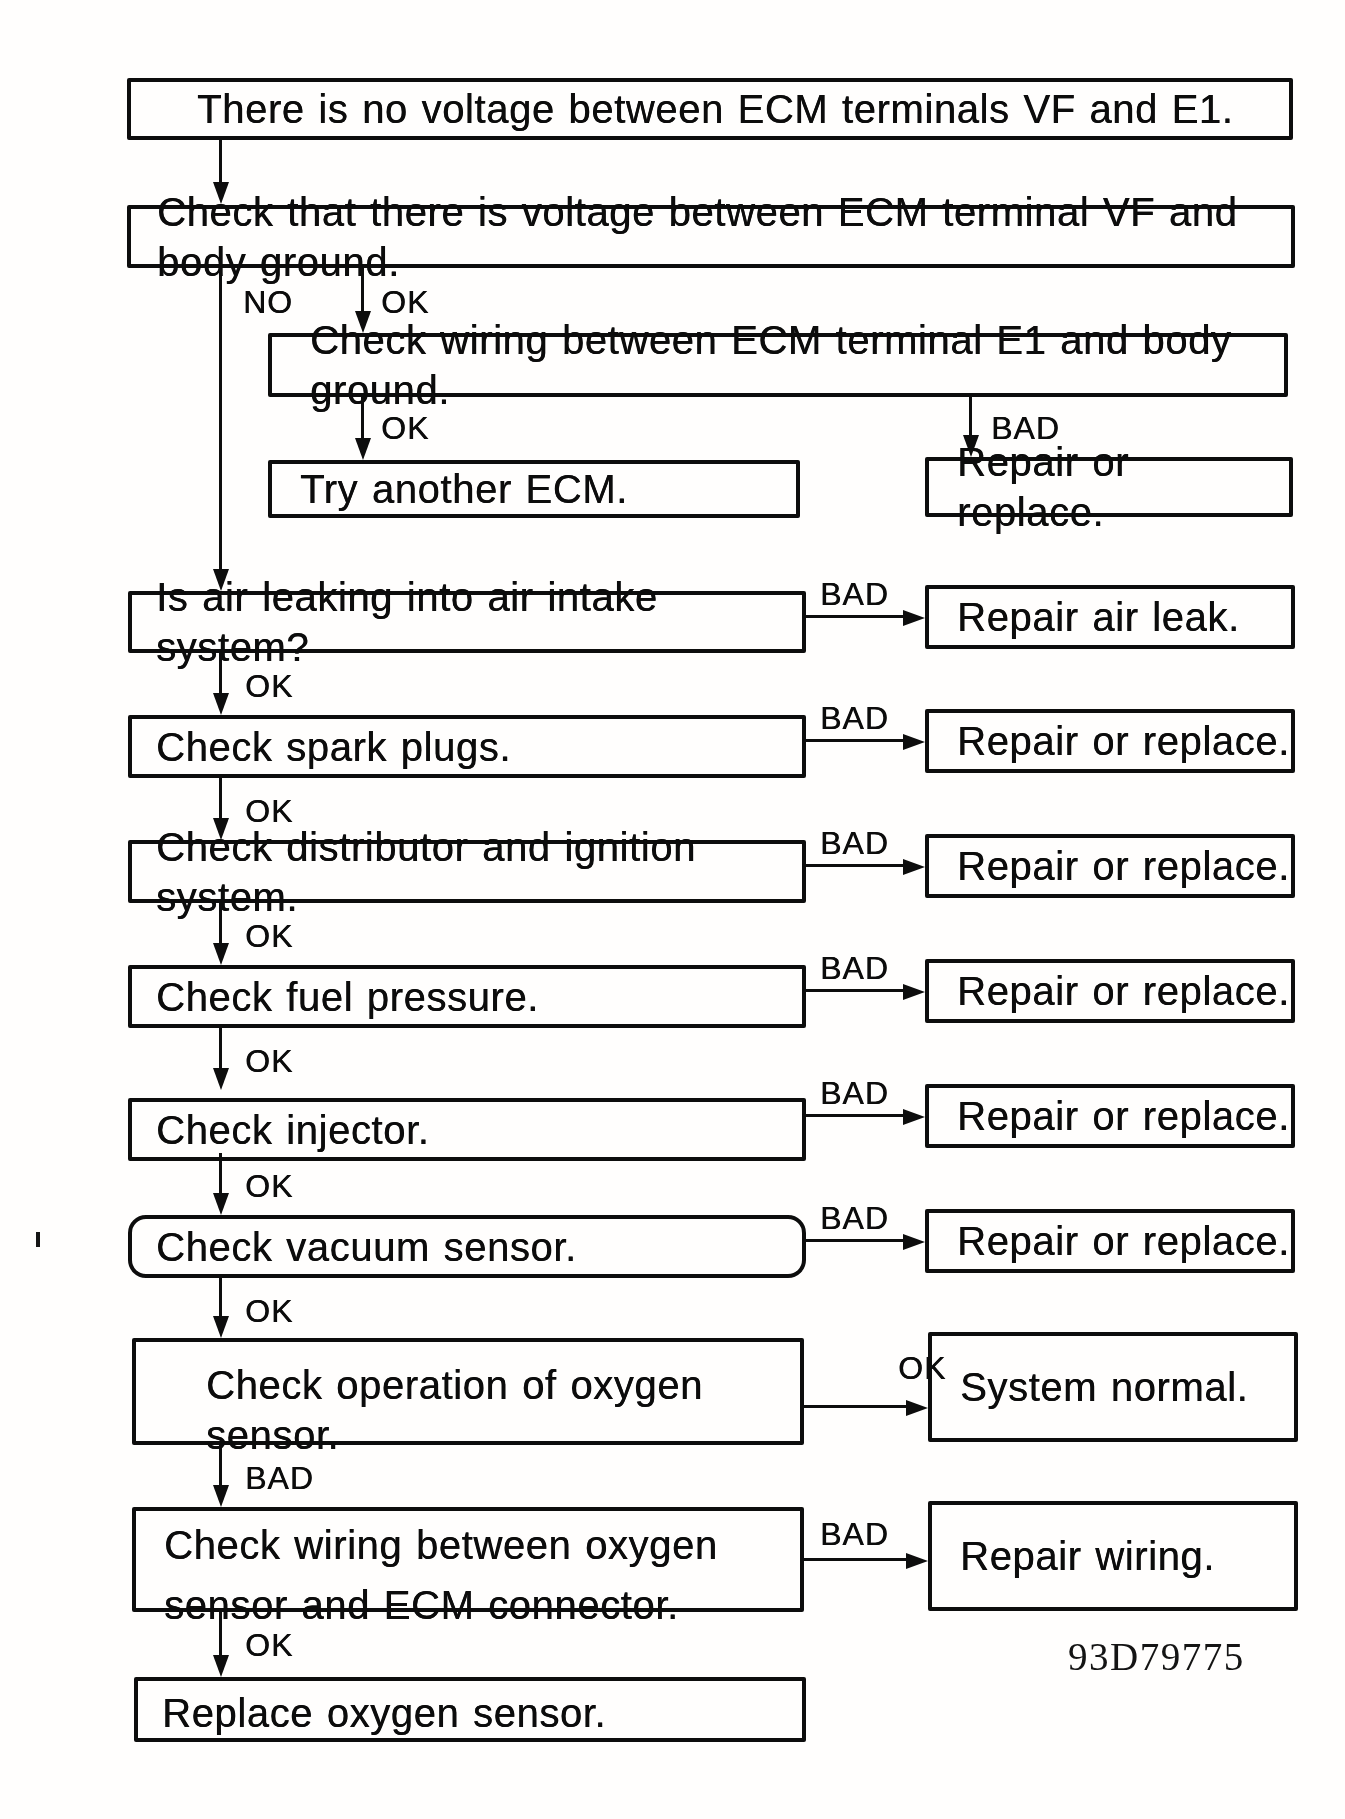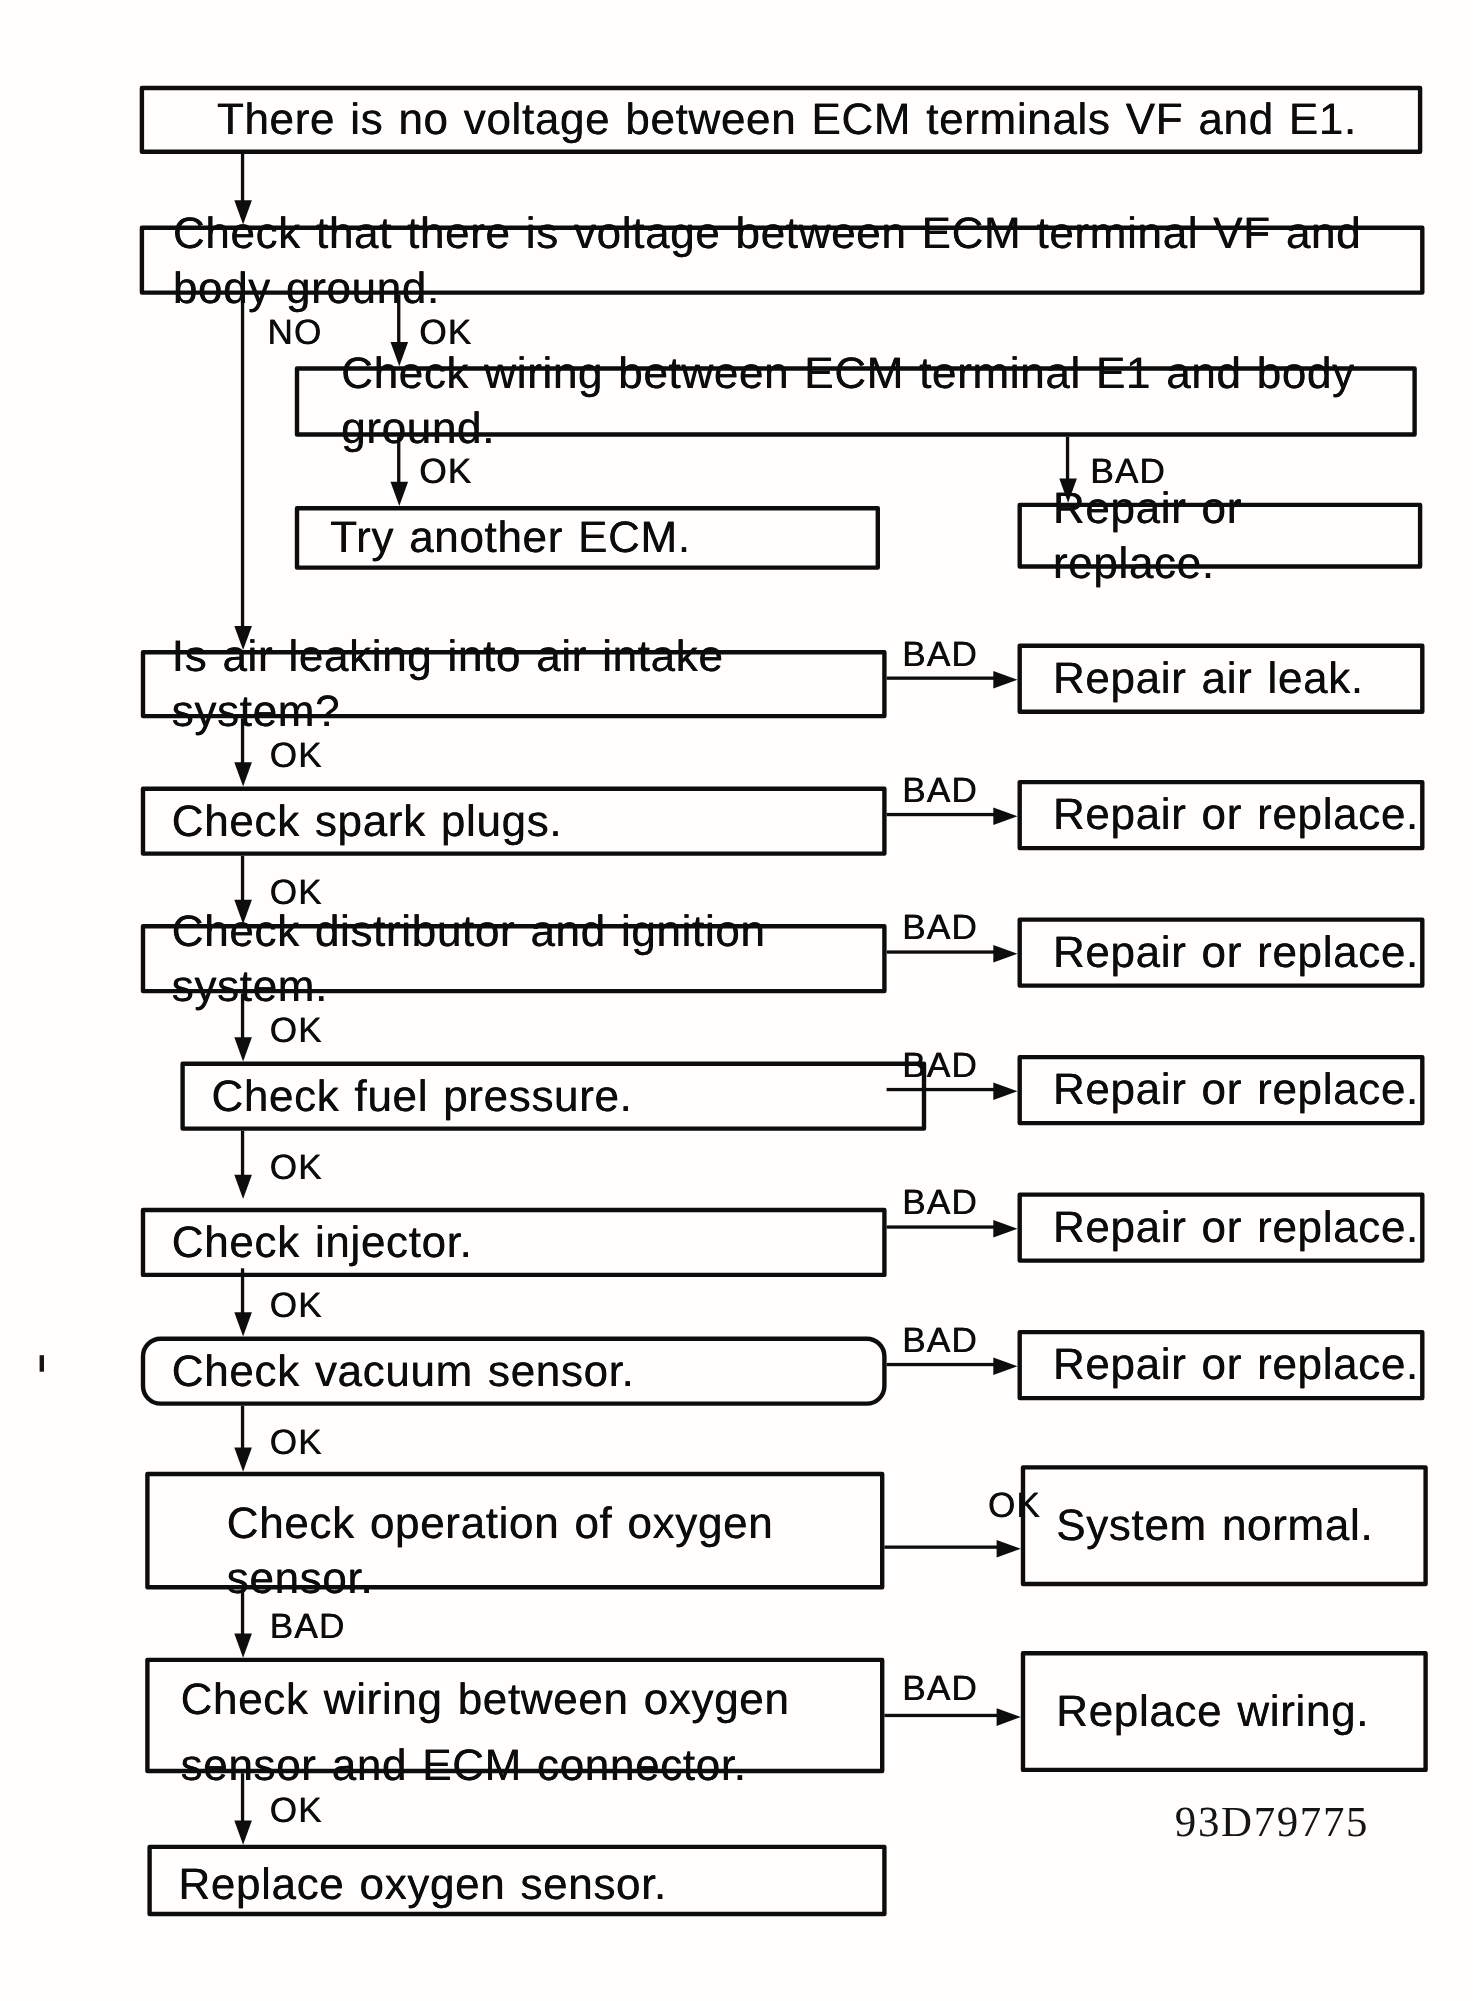--- a/index.html
+++ b/index.html
@@ -67,21 +67,21 @@
 
   <div class="box" style="left:128px;top:591px;width:678px;height:62px;padding-left:24px;">
     <span>Is air leaking into air intake system?</span>
   </div>
   <div class="box" style="left:128px;top:715px;width:678px;height:63px;padding-left:24px;">
     <span>Check spark plugs.</span>
   </div>
   <div class="box" style="left:128px;top:840px;width:678px;height:63px;padding-left:24px;">
     <span>Check distributor and ignition system.</span>
   </div>
-  <div class="box" style="left:128px;top:965px;width:678px;height:63px;padding-left:24px;margin-left:36px;">
+  <div class="box" style="left:128px;top:965px;width:678px;height:63px;padding-left:24px;">
     <span>Check fuel pressure.</span>
   </div>
   <div class="box" style="left:128px;top:1098px;width:678px;height:63px;padding-left:24px;">
     <span>Check injector.</span>
   </div>
   <div class="box" style="left:128px;top:1215px;width:678px;height:63px;padding-left:24px;border-radius:18px;">
     <span>Check vacuum sensor.</span>
   </div>
   <div class="box top-align" style="left:132px;top:1338px;width:672px;height:107px;padding-left:70px;padding-top:18px;">
     <span>Check operation of oxygen sensor.</span>
@@ -108,21 +108,21 @@
   <div class="box" style="left:925px;top:1084px;width:370px;height:64px;padding-left:28px;">
     <span>Repair or replace.</span>
   </div>
   <div class="box" style="left:925px;top:1209px;width:370px;height:64px;padding-left:28px;">
     <span>Repair or replace.</span>
   </div>
   <div class="box" style="left:928px;top:1332px;width:370px;height:110px;padding-left:28px;">
     <span>System normal.</span>
   </div>
   <div class="box" style="left:928px;top:1501px;width:370px;height:110px;padding-left:28px;">
-    <span>Replace wiring.</span>
+    <span>Repair wiring.</span>
   </div>
 
   <div class="vline" style="left:219px;top:140px;height:58px;"></div>
   <div class="arrd" style="left:213px;top:182px;"></div>
 
   <div class="vline" style="left:219px;top:268px;height:317px;"></div>
   <div class="arrd" style="left:213px;top:569px;"></div>
 
   <div class="vline" style="left:361px;top:268px;height:58px;"></div>
   <div class="arrd" style="left:355px;top:311px;"></div>

